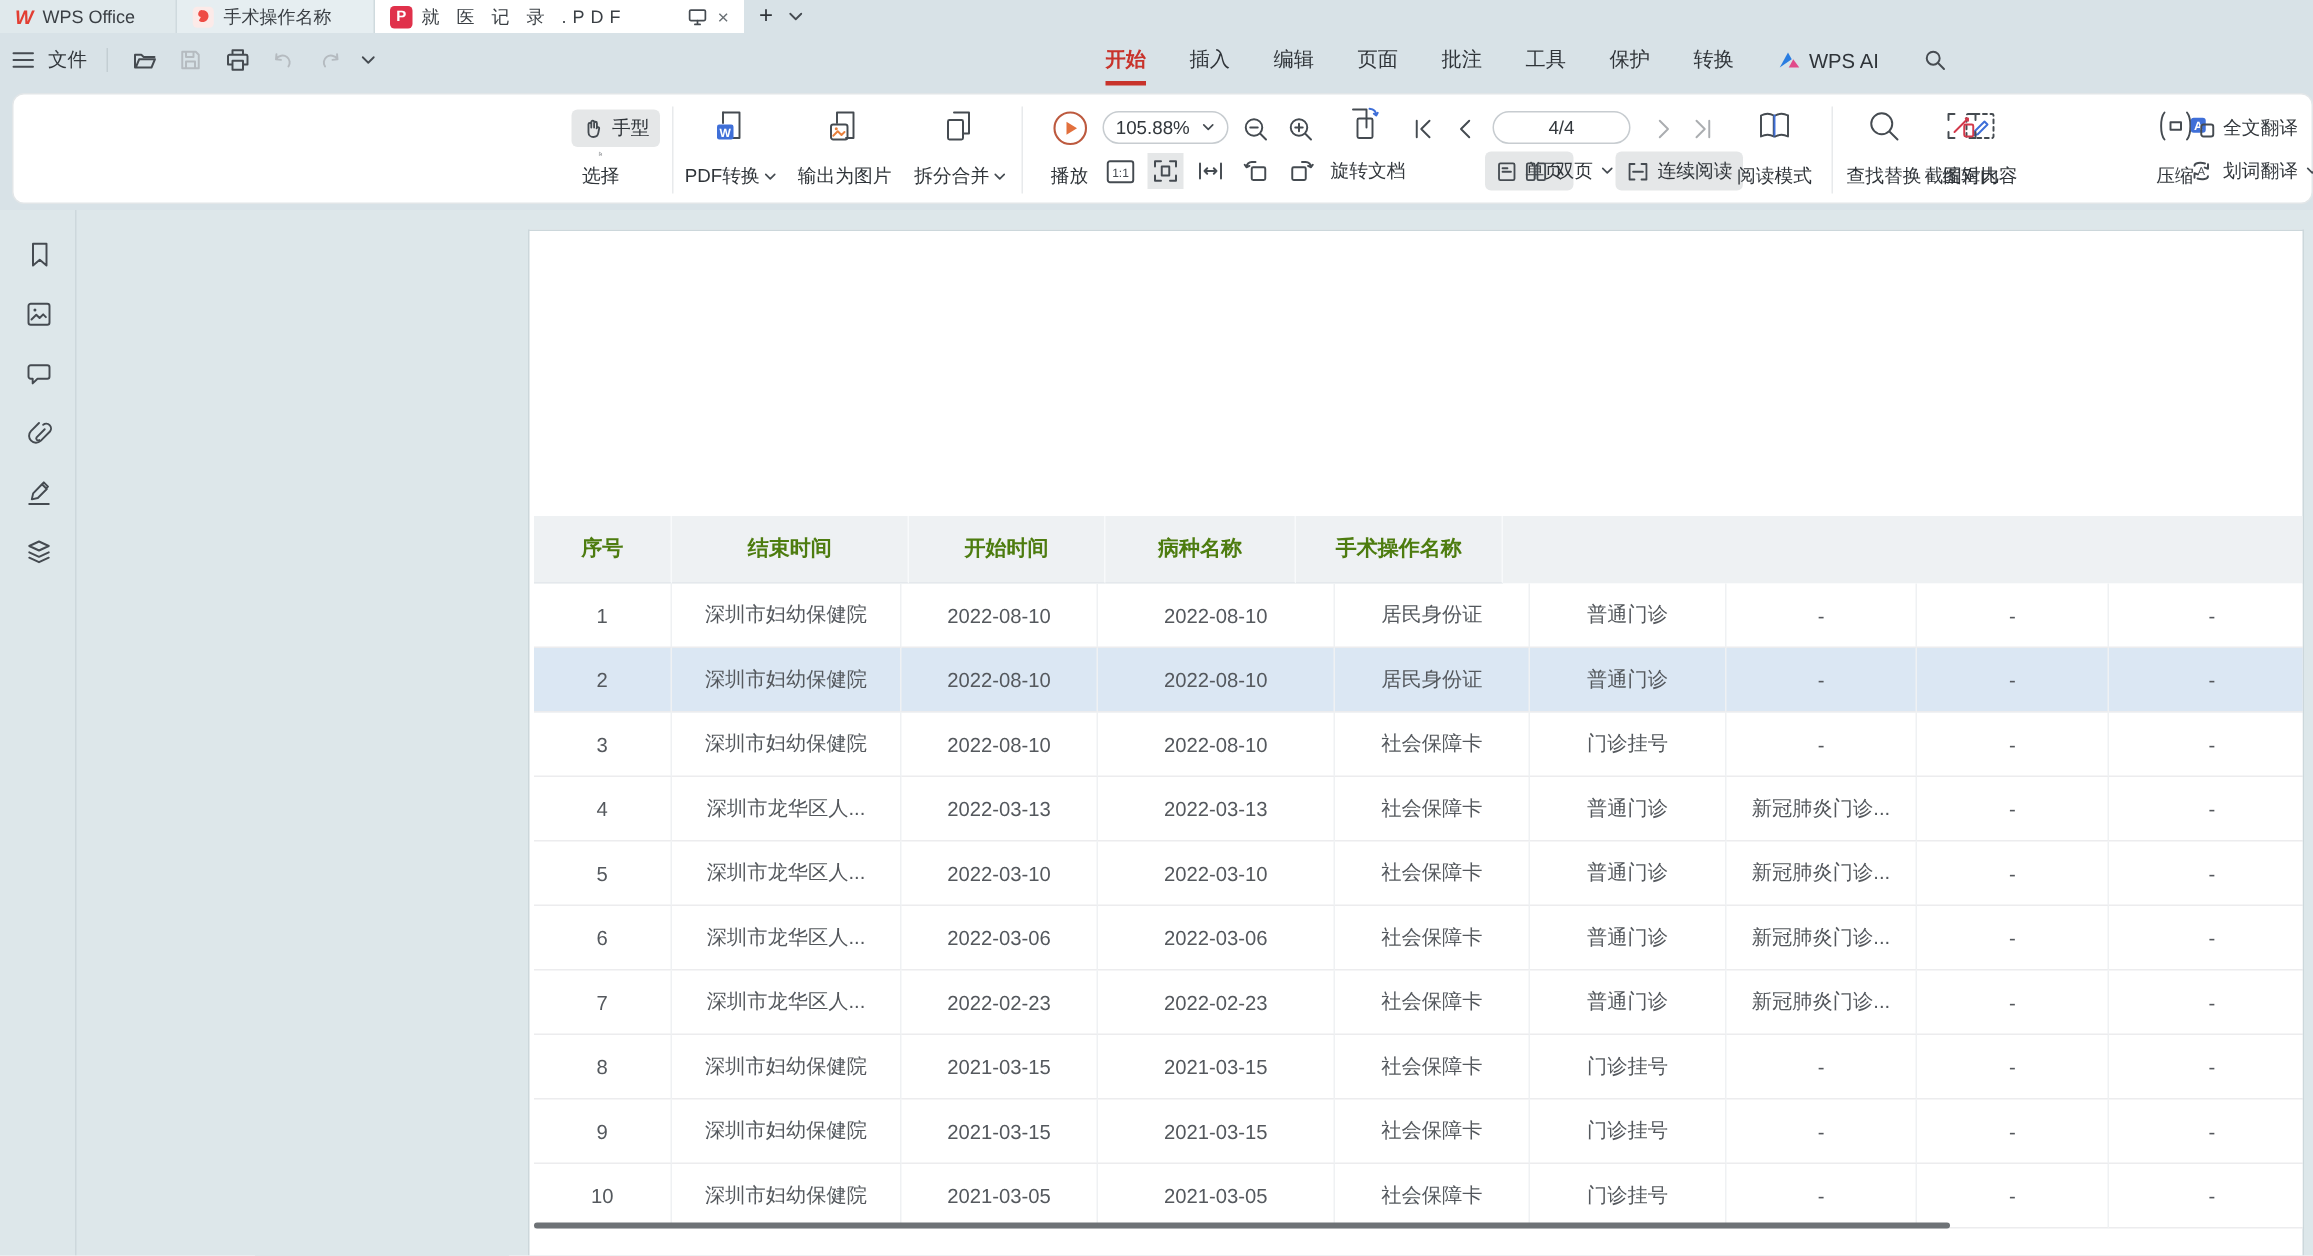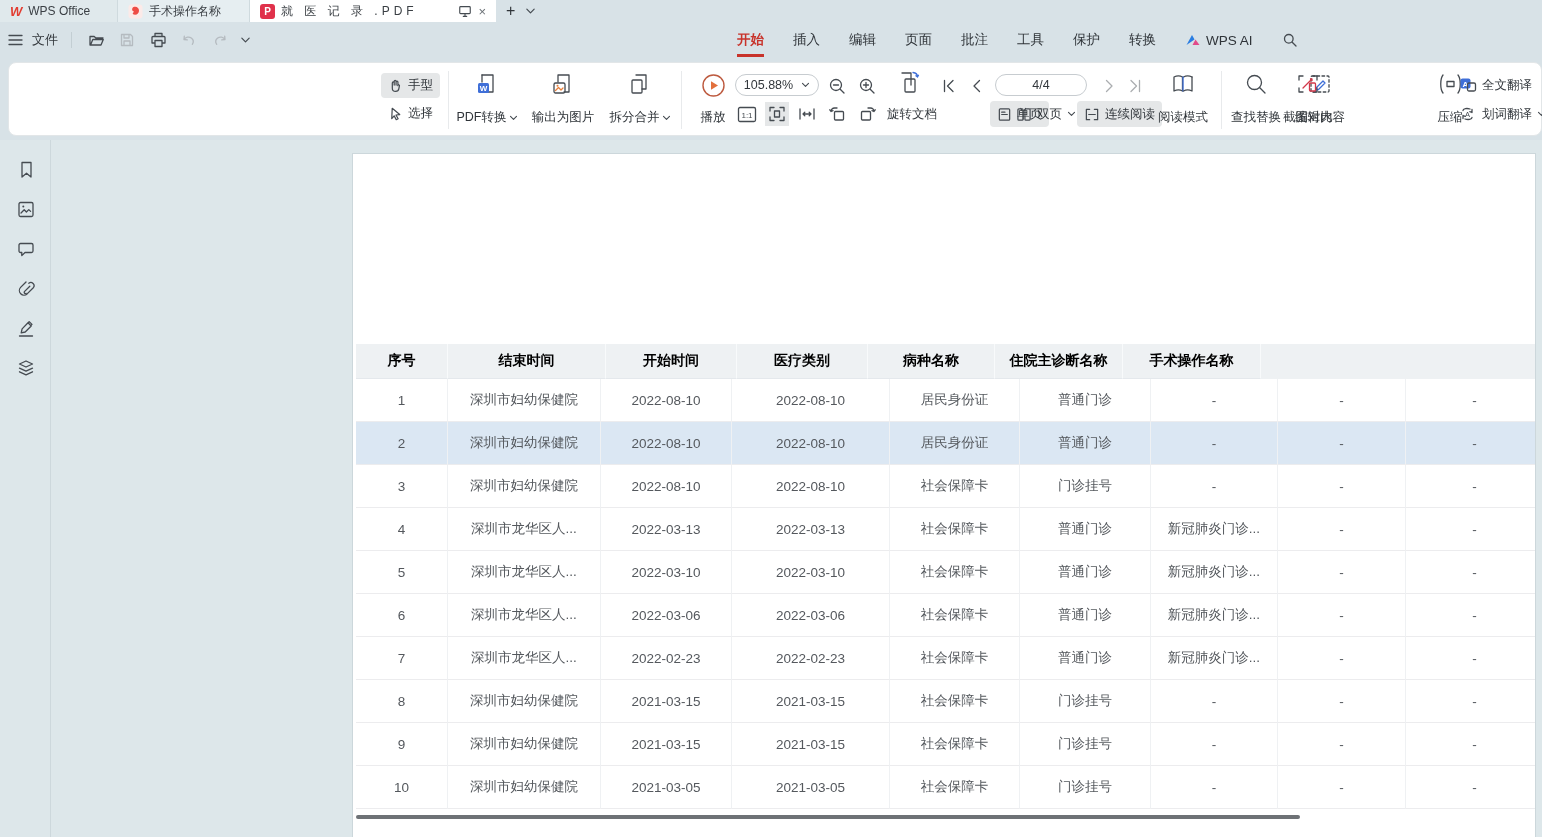--- a/index.html
+++ b/index.html
@@ -55,22 +55,22 @@
   
   .content { position:absolute; left:0; top:140px; width:100%; height:697px; background:#dde7ea; }
   .side-rail { position:absolute; left:0; top:0; width:51px; height:100%; border-right:1px solid #cdd8dc; }
   .rail-ic { position:absolute; left:13px; width:26px; height:26px; display:flex; align-items:center; justify-content:center; }
 
   .page { position:absolute; left:352px; top:13px; width:1184px; height:684px; background:#fff;
           border:1px solid #ccd7db; border-bottom:none; overflow:hidden; }
 
   .doc-table { position:absolute; left:3px; top:190px; width:1188px; filter:blur(0.4px); }
   .t-head { display:flex; background:#eef1f3; }
-  .th { height:35px; display:flex; align-items:center; justify-content:center; font-size:14px; font-weight:700;
-        color:#000000; border-right:1px solid #f8fafb; border-bottom:1px solid #e4e8ec; }
+  .th { height:45px; display:flex; align-items:center; justify-content:center; font-size:14px; font-weight:700;
+        color:#4d7c0f; border-right:1px solid #f8fafb; border-bottom:1px solid #e4e8ec; }
   .tr { display:flex; background:#fff; }
   .tr.hl { background:#dbe7f3; }
   .td { height:43px; display:flex; align-items:center; justify-content:center; font-size:13.5px; color:#54585d;
         border-right:1px solid #eff1f3; border-bottom:1px solid #ececee; white-space:nowrap; overflow:hidden; }
   .scroll-line { position:absolute; left:3px; top:661px; width:944px; height:4px; background:#6e7control0; background:#6e7276; border-radius:2px; }
 
   svg { display:block; }
   .st { stroke:#454b51; fill:none; stroke-width:1.3; stroke-linecap:round; stroke-linejoin:round; }
   .st-gray { stroke:#b5bbc0; fill:none; stroke-width:1.3; stroke-linecap:round; stroke-linejoin:round; }
   .st-blue { stroke:#3f6fd8; fill:none; stroke-width:1.3; stroke-linecap:round; stroke-linejoin:round; }
@@ -174,21 +174,21 @@
   </div>
 
   <div class="ribbon">
 
     <div class="mini-btn sel" style="left:372px; top:10px;">
       <svg width="15" height="15" viewBox="0 0 16 16">
         <path d="M4.6 8V5.2a1 1 0 0 1 2 0M6.6 7.5V3.6a1 1 0 0 1 2 0M8.6 7.5V4.4a1 1 0 0 1 2 0v3.4M4.6 7.6v3.2c0 2 1.5 3.4 3.5 3.4 1.9 0 3.2-1.1 3.5-2.9l.6-3.1c.1-.6-.2-1-.8-1s-.9.3-1 .9" class="st"></path>
       </svg>
       <span>手型</span>
     </div>
-    <div class="mini-btn" style="left:372px; top:38px;">
+    <div class="mini-btn" style="left:372px; top:38px;flex-direction:column;">
       <svg width="15" height="15" viewBox="0 0 16 16">
         <path d="M4.5 2.5l8 6.6-4 .5 2.3 4-2 1-2.2-4.1-2.6 3z" class="st"></path>
       </svg>
       <span>选择</span>
     </div>
 
     <div class="vdiv" style="left:439px;"></div>
 
     <div class="bigbtn" style="left:443px; width:70px;">
       <svg width="26" height="26" viewBox="0 0 26 26">
@@ -453,23 +453,21 @@
           </svg>
       </span>
     </div>
 
     <div class="page">
       <div class="doc-table">
         <div class="t-head">
             <div class="th" style="width: 92px;">序号</div>
             <div class="th" style="width: 158px;">结束时间</div>
             <div class="th" style="width: 131px;">开始时间</div>
-            <div class="th" style="width: 131px;">医疗类别</div>
             <div class="th" style="width: 127px;">病种名称</div>
-            <div class="th" style="width: 128px;">住院主诊断名称</div>
             <div class="th" style="width: 138px;">手术操作名称</div>
           </div>
         <div>
             <div class="tr">
               <div class="td" style="width: 92px;">1</div>
               <div class="td" style="width: 153px;">深圳市妇幼保健院</div>
               <div class="td" style="width: 131px;">2022-08-10</div>
               <div class="td" style="width: 158px;">2022-08-10</div>
               <div class="td" style="width: 130px;">居民身份证</div>
               <div class="td" style="width: 131px;">普通门诊</div>

